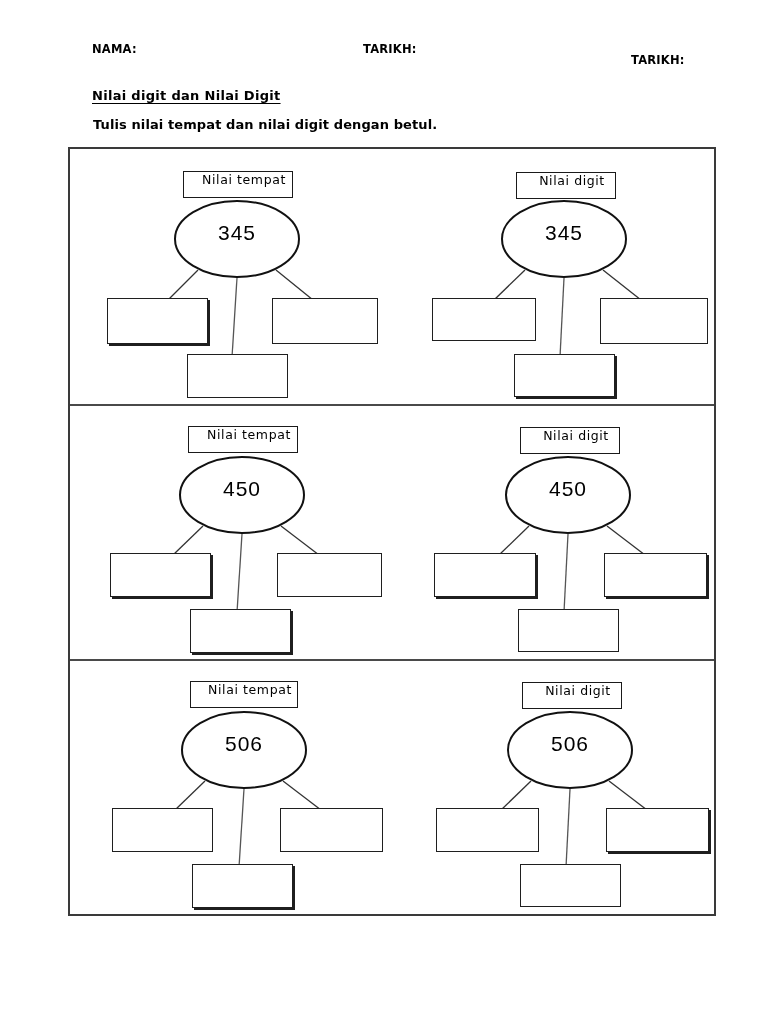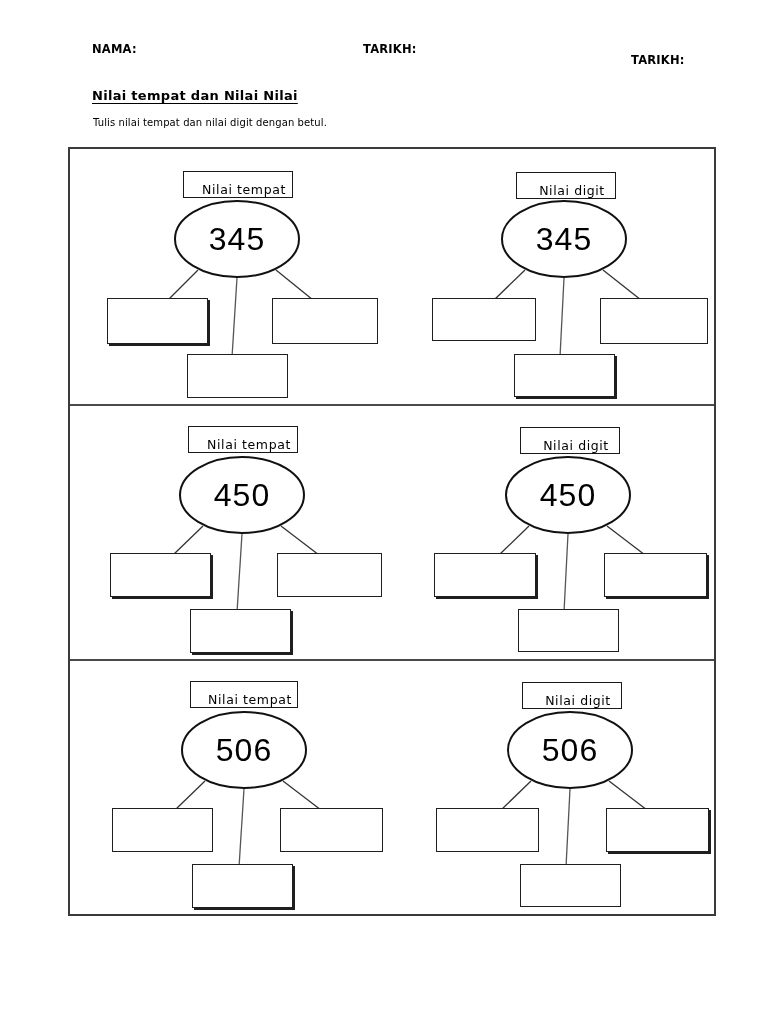--- a/index.html
+++ b/index.html
@@ -48,22 +48,22 @@
     letter-spacing: 0.3px;
     text-decoration: underline;
     text-underline-offset: 3px;
     white-space: nowrap;
   }
   .worksheet-instruction {
     position: absolute;
     left: 93px;
     top: 117px;
     font-family: "DejaVu Sans", sans-serif;
-    font-size: 10px;
-    font-weight: normal;
+    font-size: 13px;
+    font-weight: bold;
     letter-spacing: 0.1px;
     white-space: nowrap;
   }
 
   
   .worksheet-frame {
     position: absolute;
     left: 68px;
     top: 147px;
     width: 648px;
@@ -96,38 +96,38 @@
     height: 250px;
     overflow: visible;
   }
 
   .label-box {
     position: absolute;
     border: 1.6px solid #1a1a1a;
     background: #ffffff;
     box-sizing: border-box;
     display: flex;
-    align-items: flex-end;
+    align-items: flex-start;
     justify-content: center;
     z-index: 3;
     padding-left: 12px;
   }
   .label-box .label-text {
     font-family: "DejaVu Sans", sans-serif;
     font-size: 12.5px;
     letter-spacing: 0.6px;
     white-space: nowrap;
     color: #000;
   }
 
   .node-number {
     position: absolute;
     z-index: 2;
     font-family: "Liberation Sans", sans-serif;
-    font-size: 32px;
+    font-size: 21px;
     letter-spacing: 1px;
     color: #000;
     text-align: center;
     pointer-events: none;
   }
 
   .answer-box {
     position: absolute;
     border: 1.6px solid #1f1f1f;
     background: #ffffff;
@@ -140,21 +140,21 @@
 </style>
 </head>
 <body>
 
 <div class="header-row">
   <span class="hdr-label" id="hdr-nama">NAMA:</span>
   <span class="hdr-label" id="hdr-kelas">TARIKH:</span>
   <span class="hdr-label" id="hdr-tarikh">TARIKH:</span>
 </div>
 
-<div class="worksheet-title">Nilai tempat dan Nilai Nilai</div>
+<div class="worksheet-title">Nilai digit dan Nilai Digit</div>
 
 <div class="worksheet-instruction">Tulis nilai tempat dan nilai digit dengan betul.</div>
 
 <div class="worksheet-frame">
 
   <div class="section-divider" id="divider-1"></div>
   <div class="section-divider" id="divider-2"></div>
 
   <div class="diagram" style="left:10px; top:3px;">
     <svg class="svg-canvas" viewBox="0 0 324 250">

